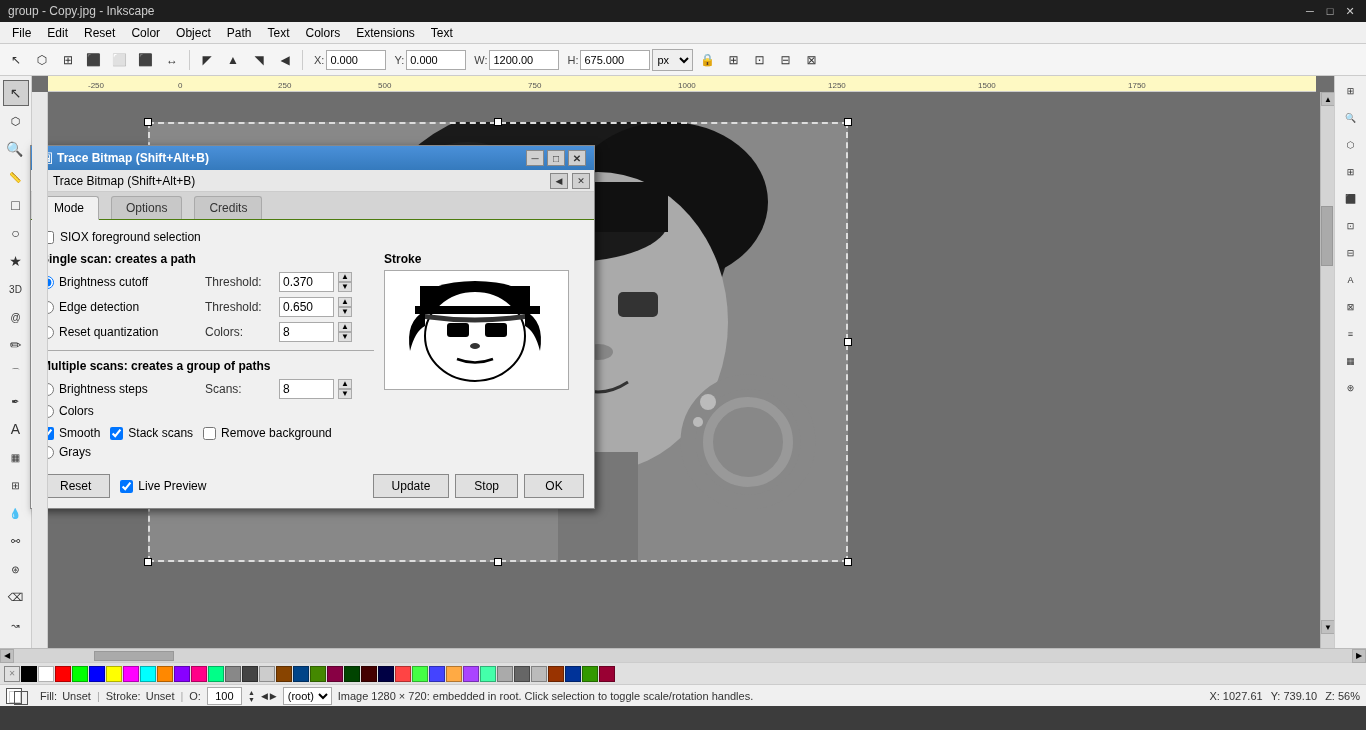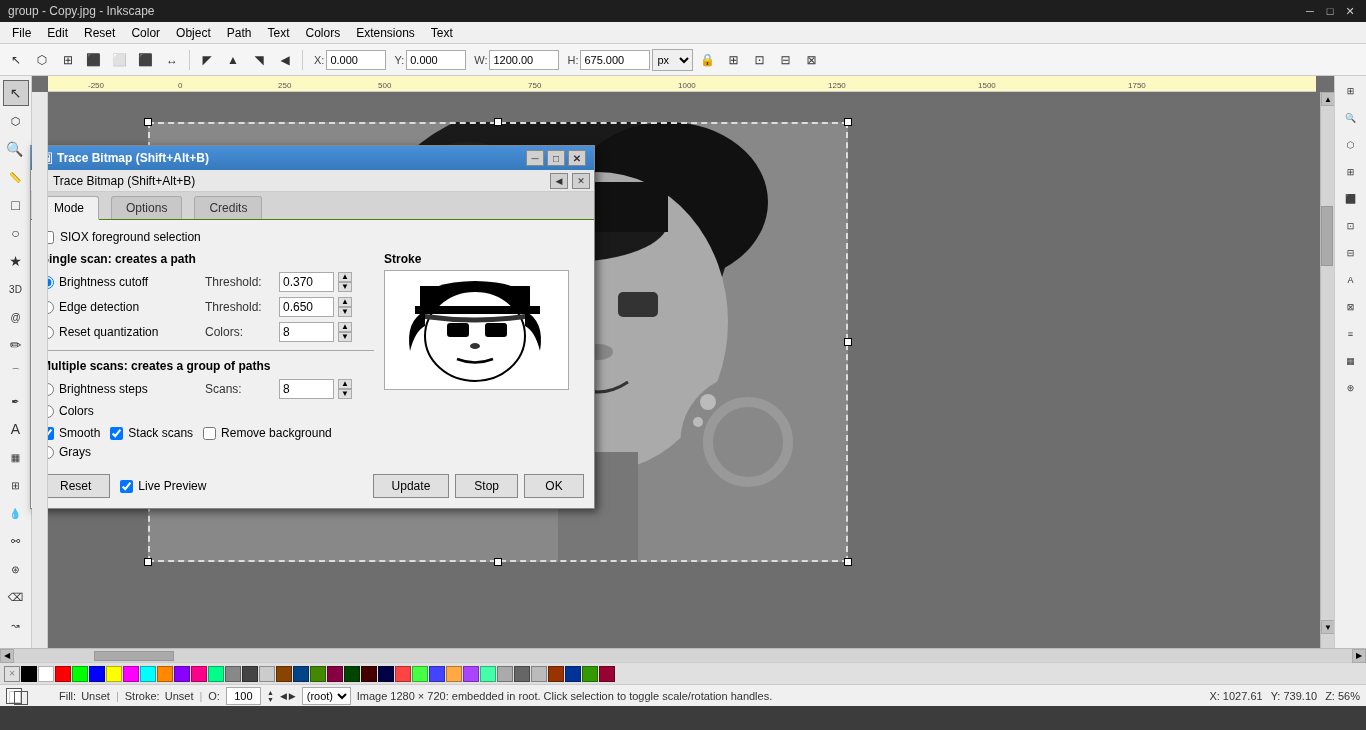--- a/index.html
+++ b/index.html
@@ -630,21 +630,21 @@
 </div>
 
 <div id="status-bar" style="height:22px; background:#f0f0f0; border-top:1px solid #ccc; display:flex; align-items:center; padding:0 6px; font-size:11px; gap:6px;">
 
   <div style="display:flex; align-items:center; gap:3px;">
     <div style="width:16px; height:16px; border:1px solid #555; background:white; position:relative;">
       <div style="position:absolute; top:2px; left:2px; width:12px; height:12px; background:transparent; border:1px solid #ccc;"></div>
     </div>
     <div style="width:14px; height:14px; border:1px solid #555; background:transparent; position:absolute; margin-left:8px; margin-top:4px;"></div>
   </div>
-  <div style="margin-left:31px;">
+  <div style="margin-left:12px;">
     <span>Fill:</span>
     <span style="margin-left:2px;">Unset</span>
   </div>
   <span style="color:#aaa;">|</span>
   <div>
     <span>Stroke:</span>
     <span style="margin-left:2px;">Unset</span>
   </div>
   <span style="color:#aaa;">|</span>
 

